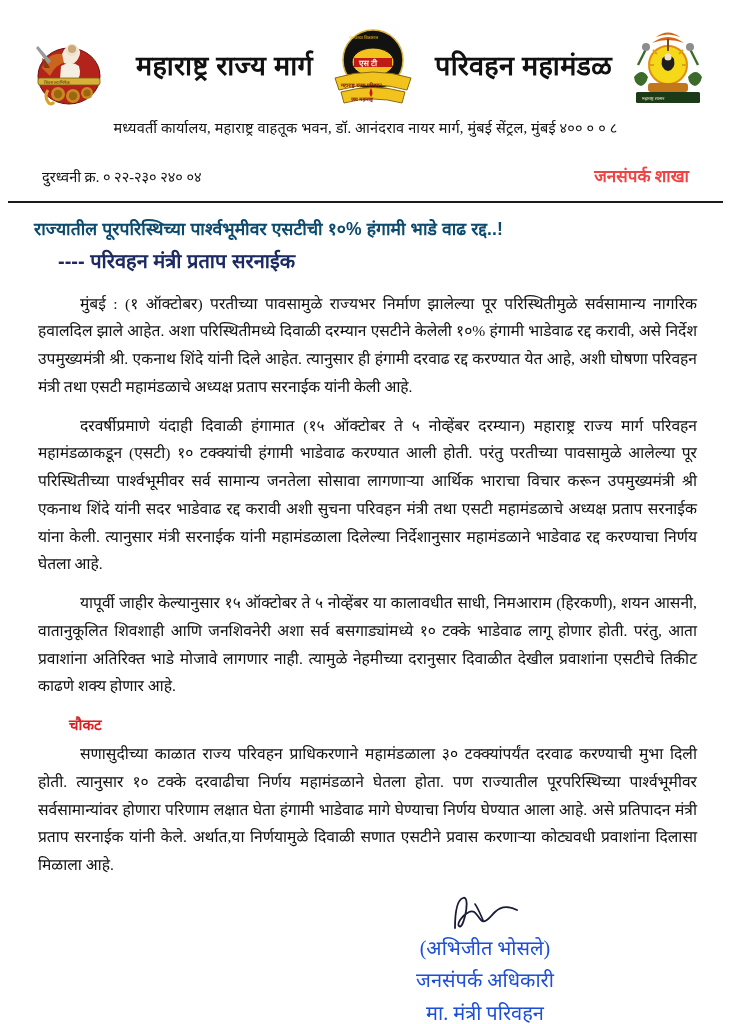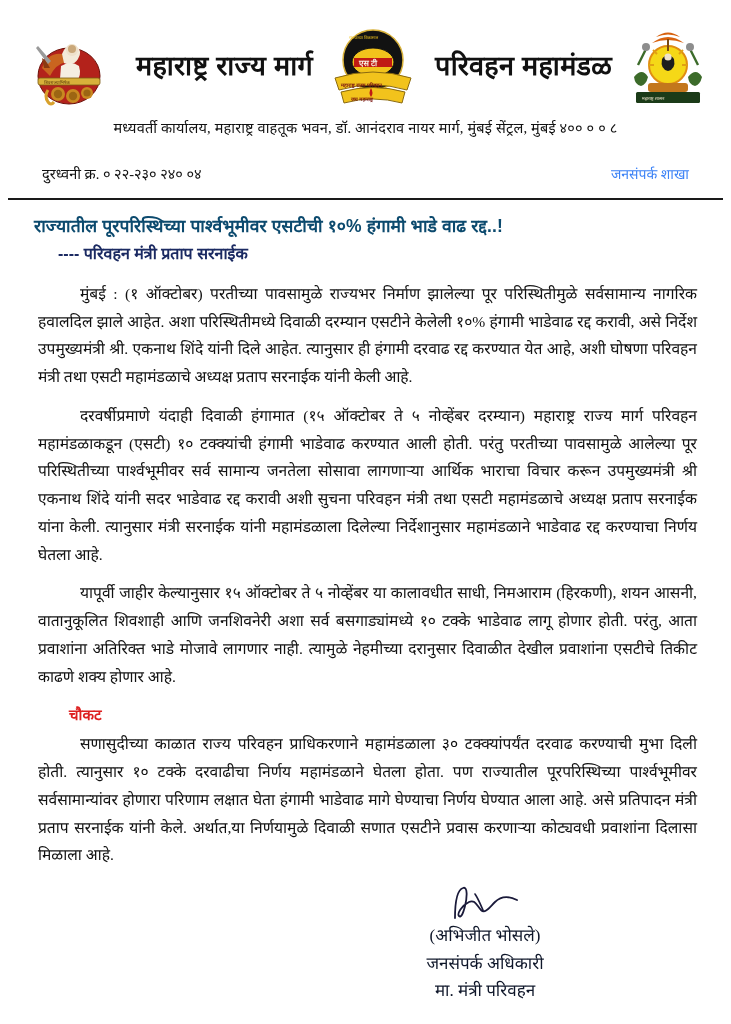--- a/index.html
+++ b/index.html
@@ -85,21 +85,21 @@
     align-items: baseline;
     justify-content: space-between;
     font-family: "Liberation Serif", "DejaVu Serif", serif;
     font-size: 14.5px;
     color: #111111;
     padding: 2px 12px 0 12px;
     line-height: 1.5;
     margin-top: 22px;
   }
   .addr-phone   { white-space: nowrap; }
-  .addr-dept    { white-space: nowrap; color: #3b82f6; font-weight: normal; font-size: 14px; }
+  .addr-dept    { white-space: nowrap; color: #ef4444; font-weight: bold; font-size: 17px; }
   .addr-email   { white-space: nowrap; }
 
   .rule {
     height: 2px;
     background: #1a1a1a;
     margin: 8px 8px 0 8px;
   }
 
   
   .headline-wrap {
@@ -109,21 +109,21 @@
     font-family: "Liberation Sans", "DejaVu Sans", sans-serif;
     font-weight: bold;
     font-size: 17.5px;
     color: #0c4a6e;
     line-height: 1.45;
     letter-spacing: 0.1px;
   }
   .headline-sub {
     font-family: "Liberation Sans", "DejaVu Sans", sans-serif;
     font-weight: bold;
-    font-size: 16px;
+    font-size: 20px;
     color: #1b2a62;
     line-height: 1.5;
     padding-left: 24px;
     margin-top: 3px;
   }
 
   
   .body-wrap {
     padding: 14px 34px 0 38px;
   }
@@ -154,22 +154,22 @@
     margin-left: auto;
   }
   .signature-mark {
     height: 42px;
     display: flex;
     align-items: flex-end;
     justify-content: center;
   }
   .sign-line {
     font-family: "Liberation Serif", "DejaVu Serif", serif;
-    font-size: 17px;
-    color: #0f172a;
+    font-size: 20px;
+    color: #1d4ed8;
     line-height: 1.62;
     white-space: nowrap;
   }
 </style>
 </head>
 <body>
 
 <div id="page">
 
   <div class="letterhead">

